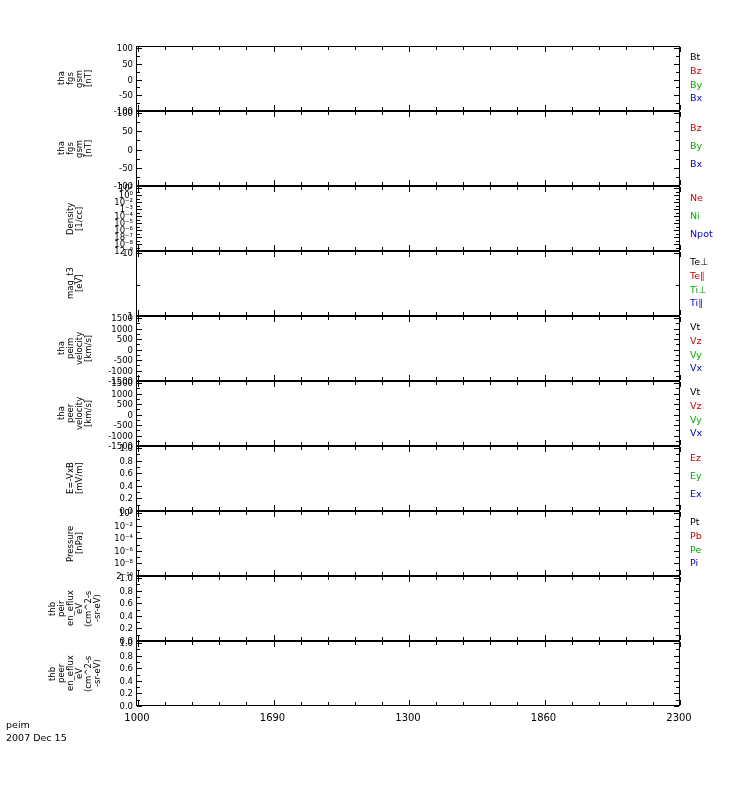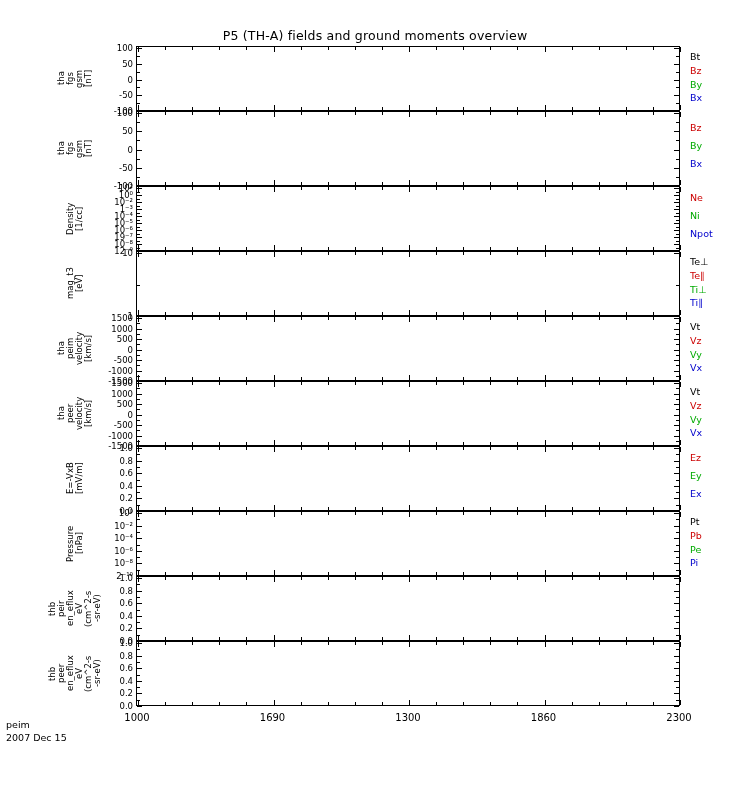--- a/index.html
+++ b/index.html
@@ -48,21 +48,20 @@
   }
   .corner{
     position:absolute;font-size:9.5px;color:#000;line-height:1.25;white-space:pre;
   }
 </style>
 </head>
 <body>
 
 <div id="root">
 
-  <div class="title">P5 (TH-A) fields and ground moments overview</div>
 
   <div id="panels">
       <div class="panel" style="top: 46px; height: 65px;">
         <div class="tick tk-l" style="top: 1px;"></div>
         <div class="tick tk-r" style="top: 1px;"></div>
         <div class="ylab" style="top: 1px;">100</div>
         <div class="tick tk-lm" style="top: 8.875px;"></div>
         <div class="tick tk-rm" style="top: 8.875px;"></div>
         <div class="tick tk-l" style="top: 16.75px;"></div>
         <div class="tick tk-r" style="top: 16.75px;"></div>
@@ -223,21 +222,21 @@
         <div class="ylab" style="top: 36px;">10⁻⁵</div>
         <div class="tick tk-lm" style="top: 39.5px;"></div>
         <div class="tick tk-rm" style="top: 39.5px;"></div>
         <div class="tick tk-l" style="top: 43px;"></div>
         <div class="tick tk-r" style="top: 43px;"></div>
         <div class="ylab" style="top: 43px;">10⁻⁶</div>
         <div class="tick tk-lm" style="top: 46.5px;"></div>
         <div class="tick tk-rm" style="top: 46.5px;"></div>
         <div class="tick tk-l" style="top: 50px;"></div>
         <div class="tick tk-r" style="top: 50px;"></div>
-        <div class="ylab" style="top: 50px;">19⁻⁷</div>
+        <div class="ylab" style="top: 50px;">18⁻⁷</div>
         <div class="tick tk-lm" style="top: 53.5px;"></div>
         <div class="tick tk-rm" style="top: 53.5px;"></div>
         <div class="tick tk-l" style="top: 57px;"></div>
         <div class="tick tk-r" style="top: 57px;"></div>
         <div class="ylab" style="top: 57px;">10⁻⁸</div>
         <div class="tick tk-lm" style="top: 60.5px;"></div>
         <div class="tick tk-rm" style="top: 60.5px;"></div>
         <div class="tick tk-l" style="top: 64px;"></div>
         <div class="tick tk-r" style="top: 64px;"></div>
         <div class="ylab" style="top: 64px;">12⁻⁹</div>

